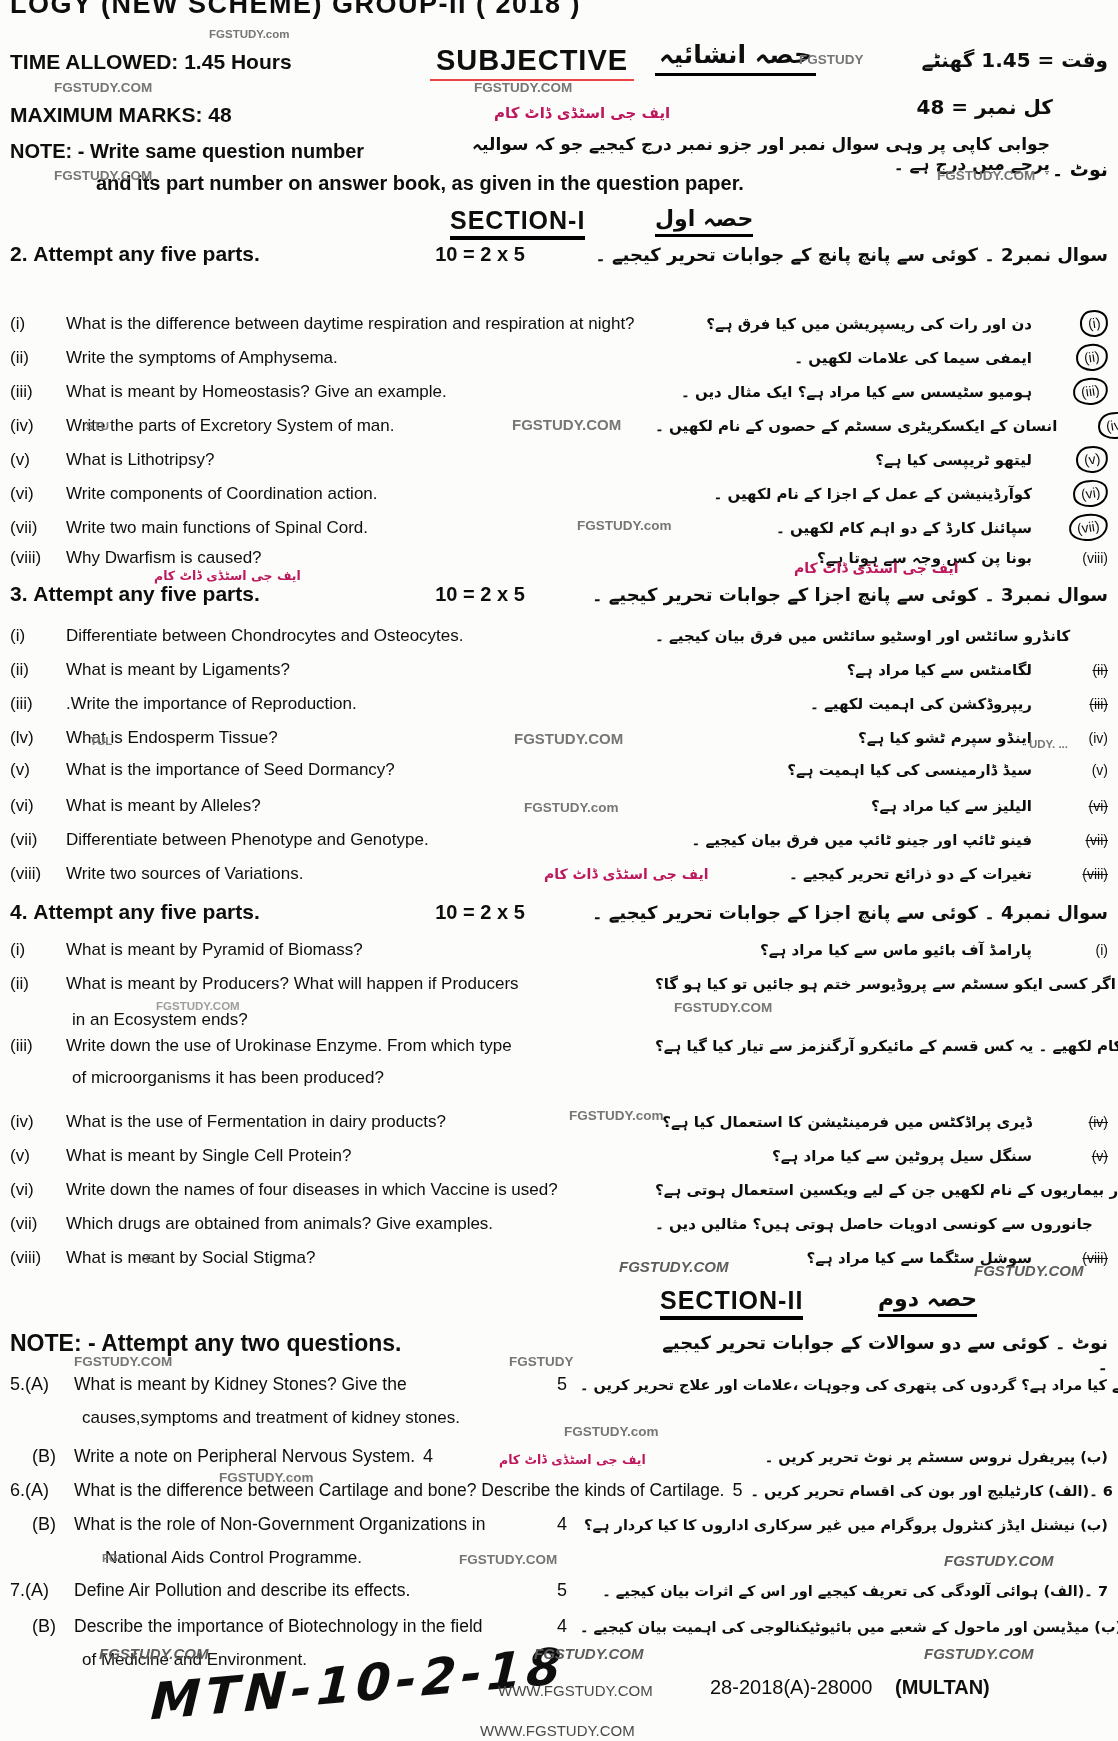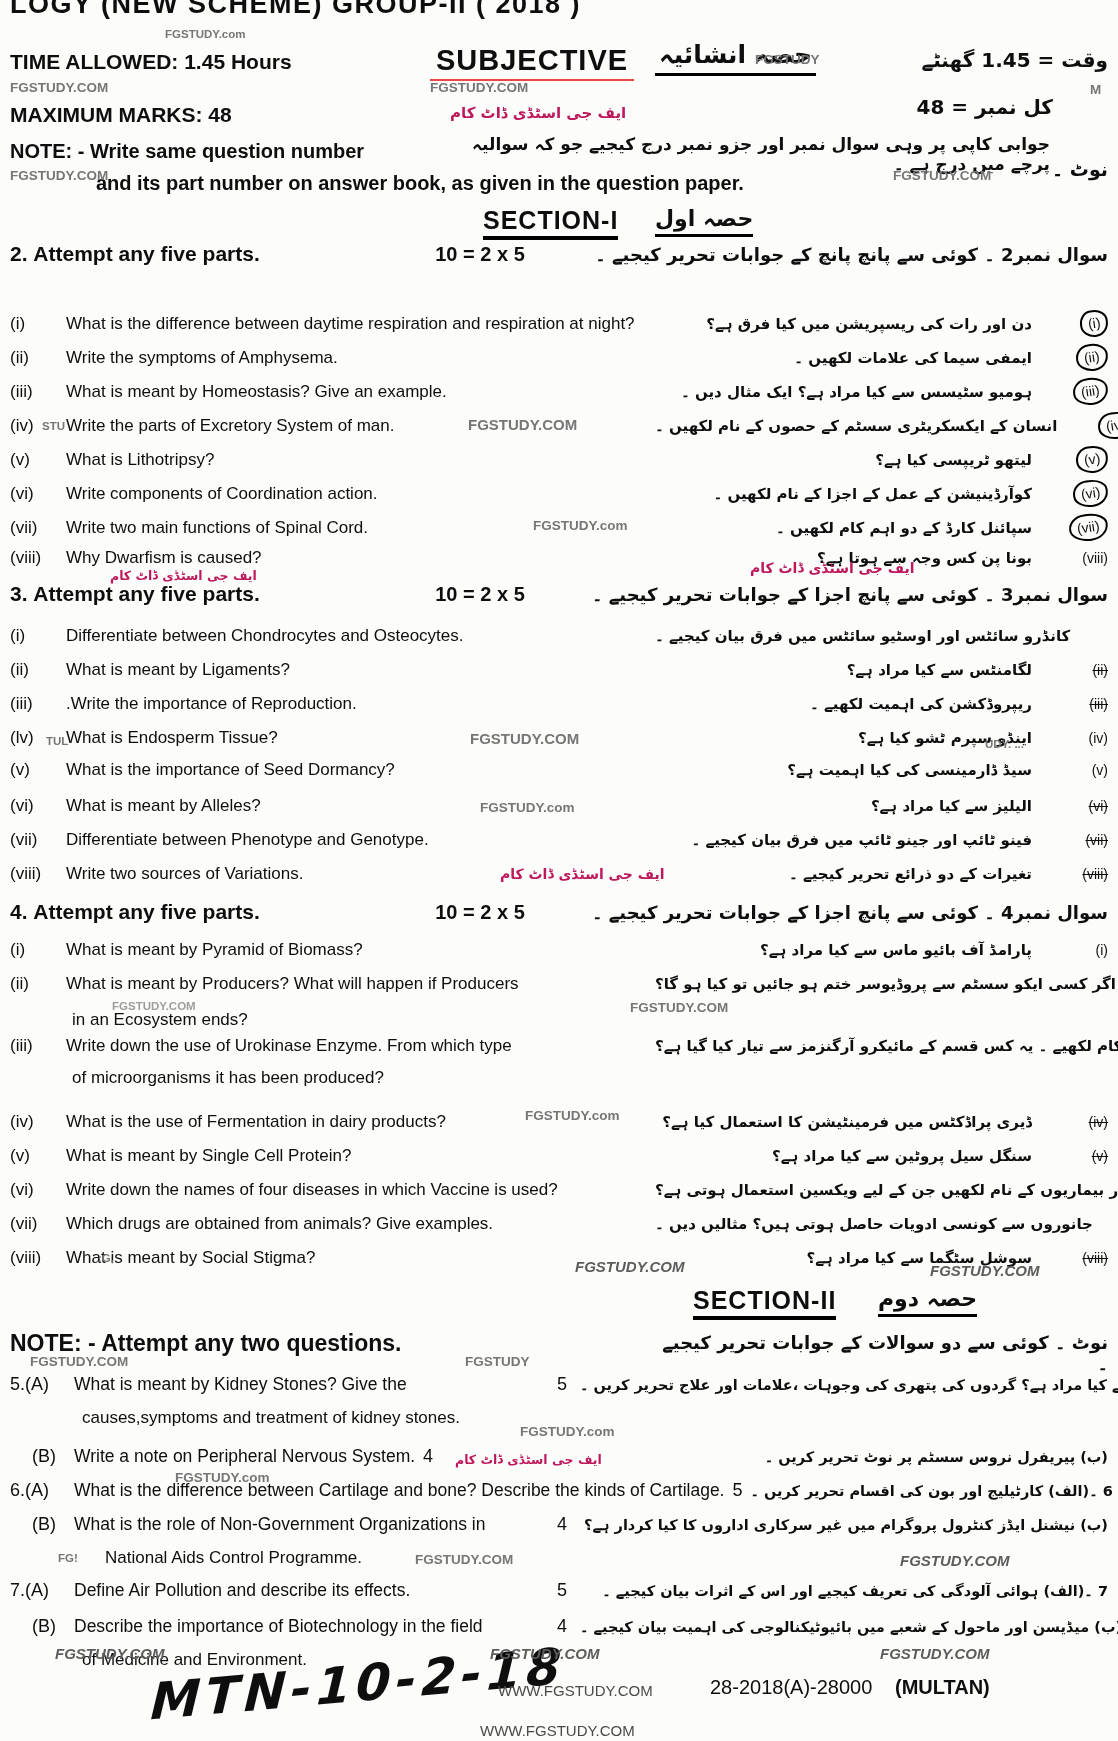--- a/index.html
+++ b/index.html
@@ -11,21 +11,21 @@
   .title-row{top:-11px;font-size:27px;font-weight:bold;letter-spacing:1.5px;white-space:nowrap;}
   
   .hdr-left{font-size:21px;font-weight:bold;text-align:center;}
   .subj{font-size:29px;font-weight:bold;letter-spacing:1px;border-bottom:2px solid #ef4444;padding:0 6px 2px;}
   .subj-ur{font-size:25px;font-weight:bold;border-bottom:3px solid #000;padding:0 4px 4px;}
   .hdr-ur{font-size:20px;font-weight:bold;}
   
   .note-en{font-size:20px;font-weight:bold;}
   .note-ur{font-size:17px;font-weight:bold;}
   
-  .sec-en{font-size:25px;font-weight:bold;letter-spacing:1px;border-bottom:4px solid #000;padding-bottom:1px;margin-left:33px;}
+  .sec-en{font-size:25px;font-weight:bold;letter-spacing:1px;border-bottom:4px solid #000;padding-bottom:1px;}
   .sec-ur{font-size:22px;font-weight:bold;border-bottom:3px solid #000;padding-bottom:3px;}
   
   .qhead{display:grid;grid-template-columns:360px 220px 1fr;align-items:baseline;white-space:nowrap;}
   .qt{font-size:21px;font-weight:bold;}
   .qm{font-size:20px;font-weight:bold;text-align:center;}
   .qu{font-size:18px;font-weight:bold;}
   
   .part{display:grid;grid-template-columns:52px 585px 1fr 72px;column-gap:4px;align-items:center;white-space:nowrap;}
   .pn{font-size:17px;}
   .pe{font-size:17px;}
@@ -36,21 +36,21 @@
   .cont{font-size:17px;white-space:nowrap;}
   
   .lq{display:grid;grid-template-columns:64px 470px 36px 1fr;align-items:baseline;white-space:nowrap;}
   .lq.autoen{grid-template-columns:64px max-content 26px 1fr;}
   .ln{font-size:18px;}
   .le{font-size:17.5px;}
   .lm{font-size:18px;text-align:center;}
   .lu{font-size:14.5px;font-weight:bold;}
   .indent{padding-left:22px;}
   
-  .wm{position:absolute;color:#767676;font-weight:bold;font-size:13.5px;white-space:nowrap;font-family:"Liberation Sans",sans-serif;}
+  .wm{position:absolute;color:#767676;font-weight:bold;font-size:13.5px;white-space:nowrap;font-family:"Liberation Sans",sans-serif;margin-left:44px;}
   .wm-it{font-style:italic;color:#5c5c5c;font-size:15px;}
   .wm-ur{font-family:"DejaVu Sans",sans-serif;direction:rtl;font-size:12.5px;color:#be185d;}
   .wm-sm{font-size:11.5px;}
   
   .hand{font-family:"DejaVu Sans",sans-serif;font-weight:bold;font-style:italic;font-size:50px;
         letter-spacing:5px;transform:rotate(-5deg) skewX(-8deg);display:inline-block;}
   .pcode{font-size:20px;}
   .pcity{font-size:20px;font-weight:bold;text-align:center;}
   .wwwtxt{font-size:15px;color:#4a4a4a;}
 </style>

